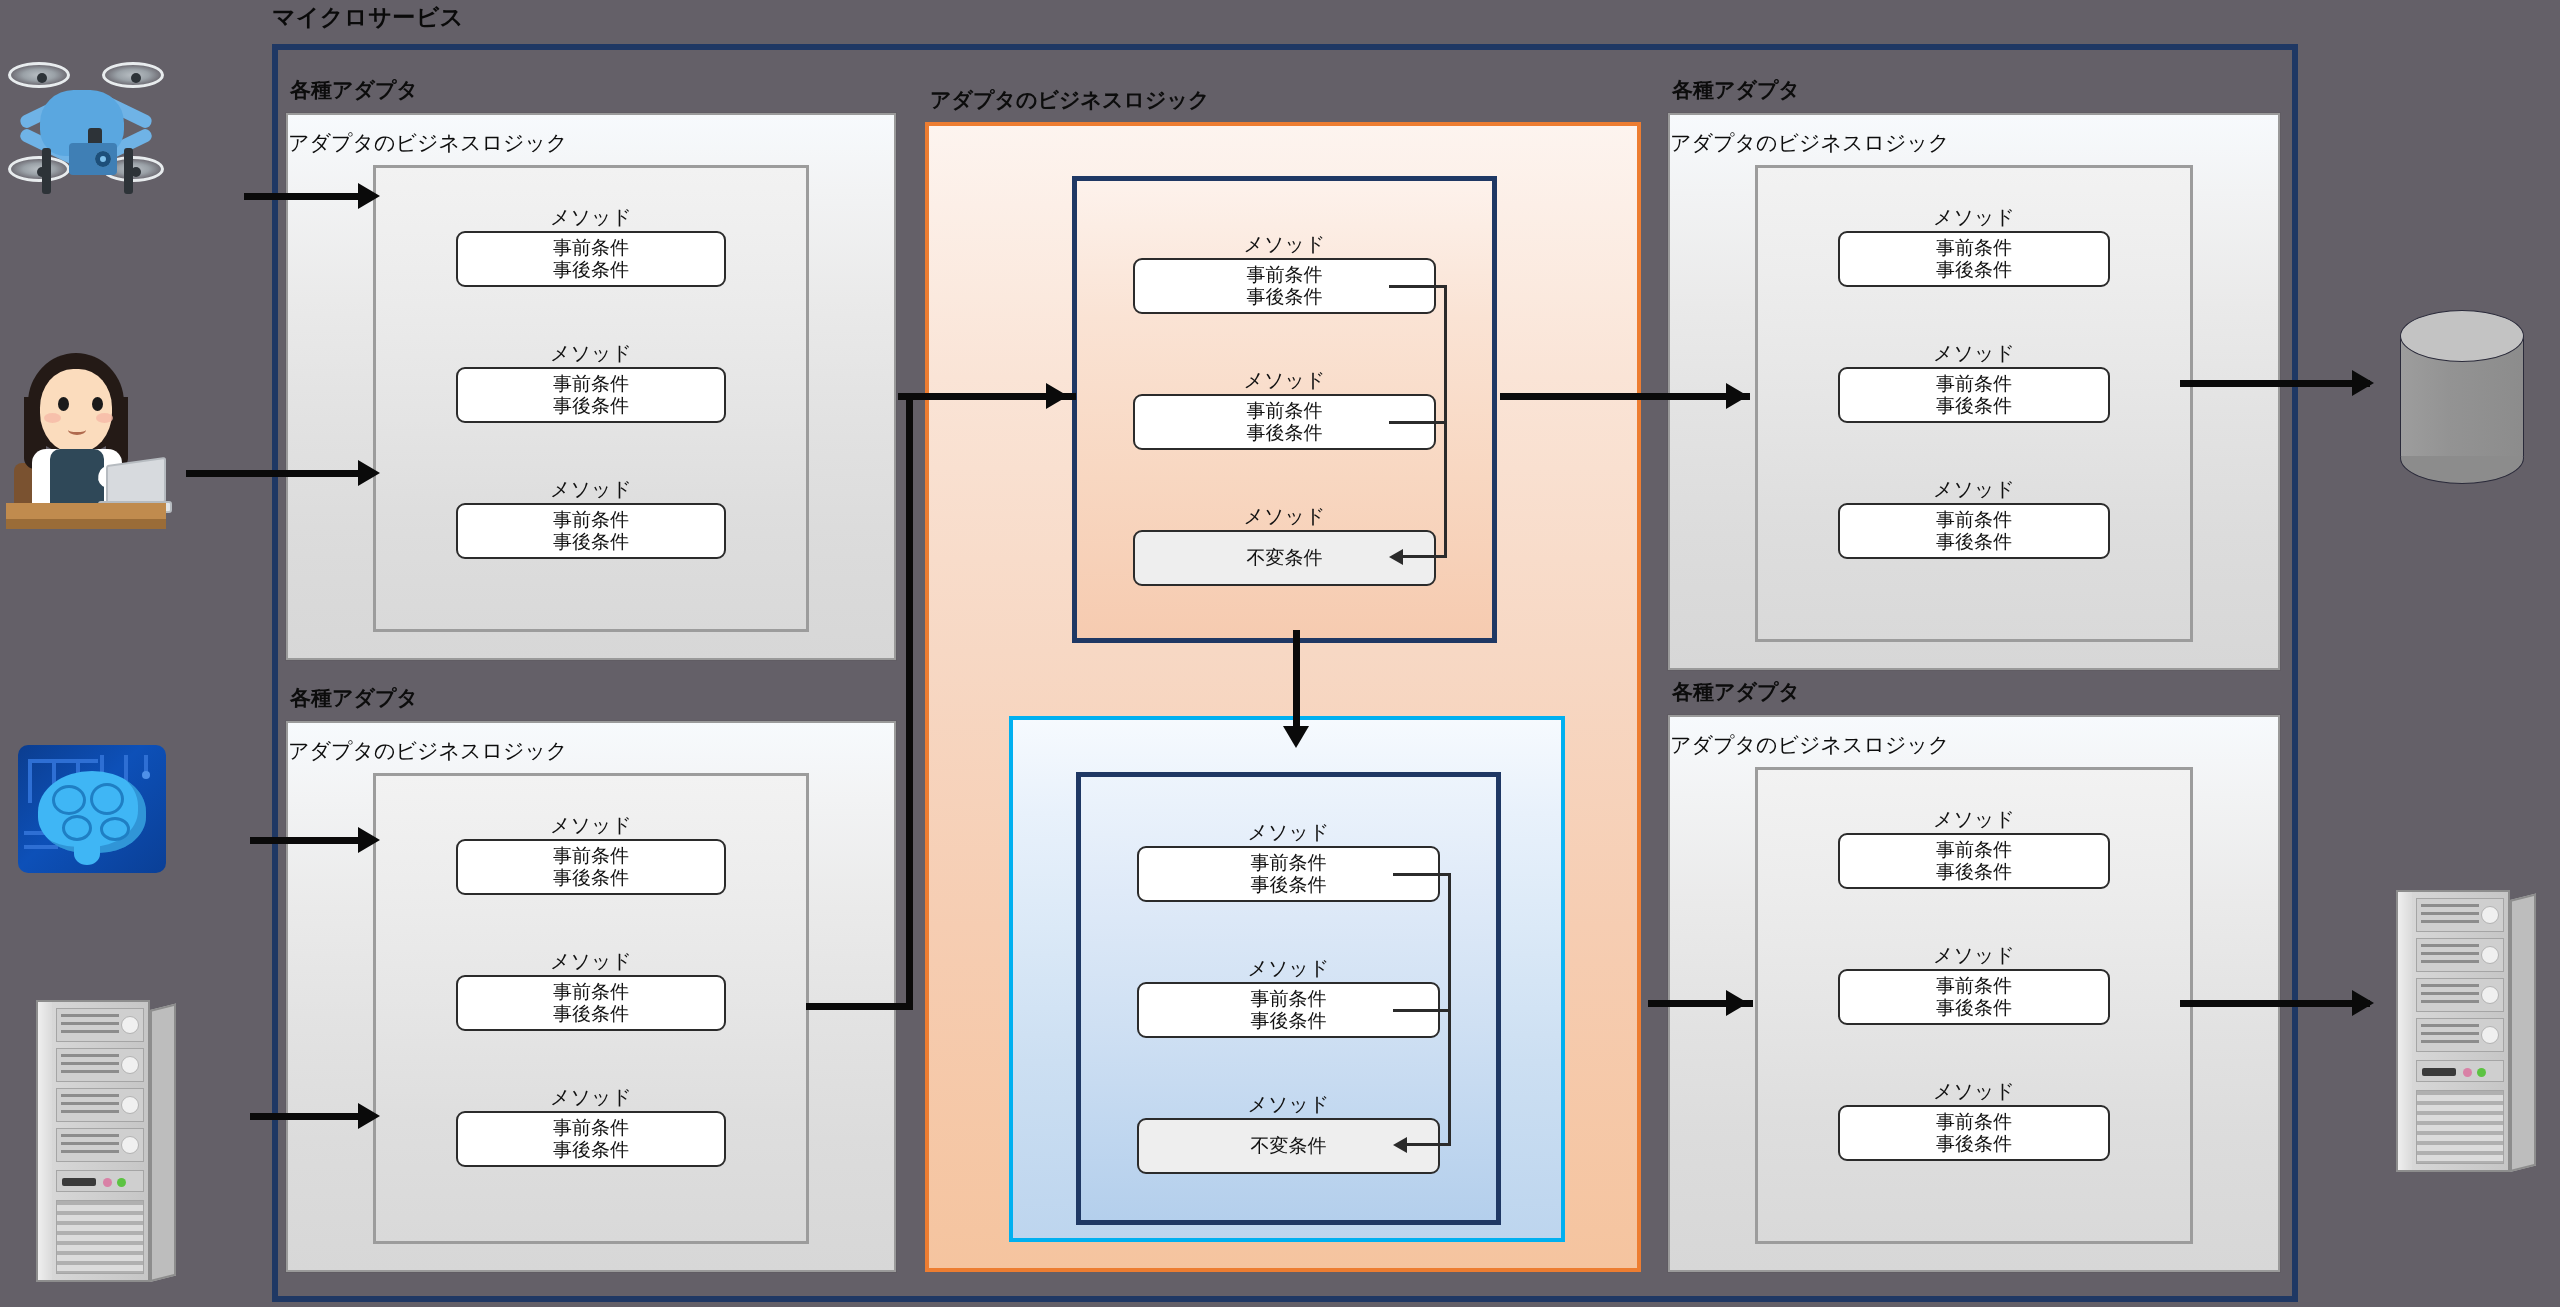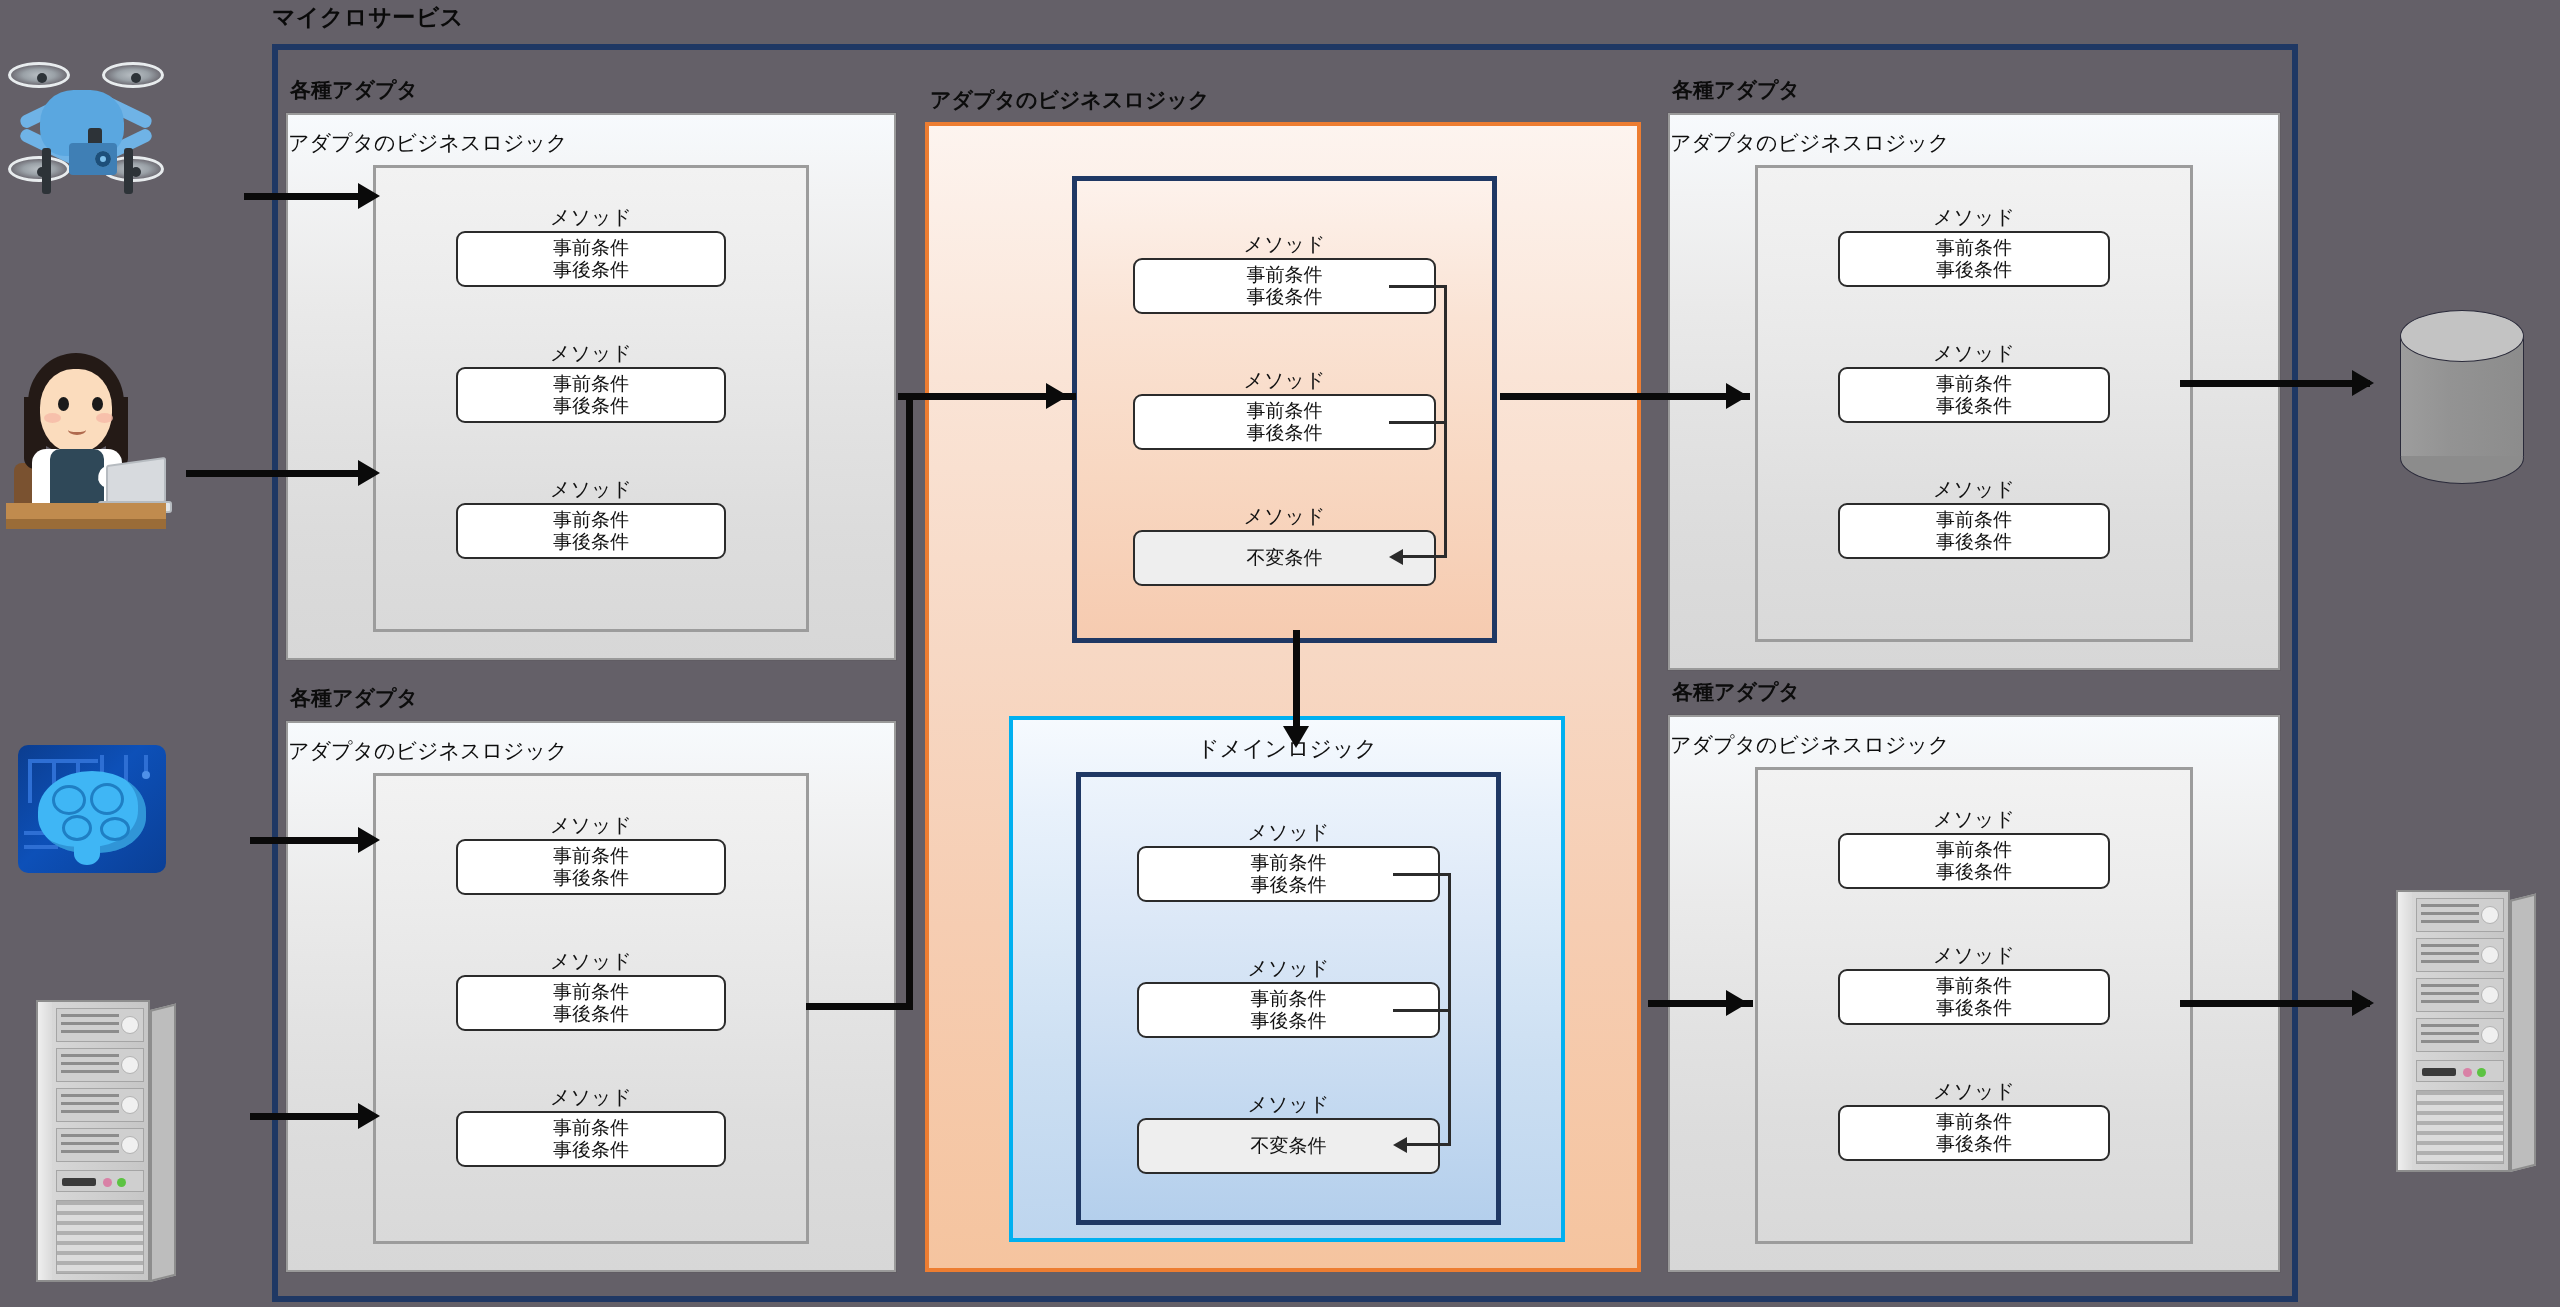--- a/index.html
+++ b/index.html
@@ -430,21 +430,20 @@
 
       <div class="thin-h" style="left:312px;top:104px;width:58px;"></div>
       <div class="thin-h" style="left:312px;top:240px;width:58px;"></div>
       <div class="thin-v" style="left:367px;top:104px;height:271px;"></div>
       <div class="thin-h" style="left:324px;top:374px;width:46px;"></div>
       <div class="thin-arrow-l" style="left:312px;top:368px;"></div>
     </div>
 
     <div class="group-caption thin" style="left:1000px;top:672px;">ドメインオブジェクト</div>
     <div class="domain-object" style="left:80px;top:590px;width:556px;height:526px;">
-      <div class="logic-title" style="top:14px;">ドメインロジック</div>
       <div class="domain-logic" style="left:63px;top:52px;width:425px;height:453px;">
         <div class="method-group" style="left:56px;right:56px;top:42px;">
           <div class="method-label">メソッド</div>
           <div class="method-box">
             <span>事前条件</span>
             <span>事後条件</span>
           </div>
         </div>
         <div class="method-group" style="left:56px;right:56px;top:178px;">
           <div class="method-label">メソッド</div>

